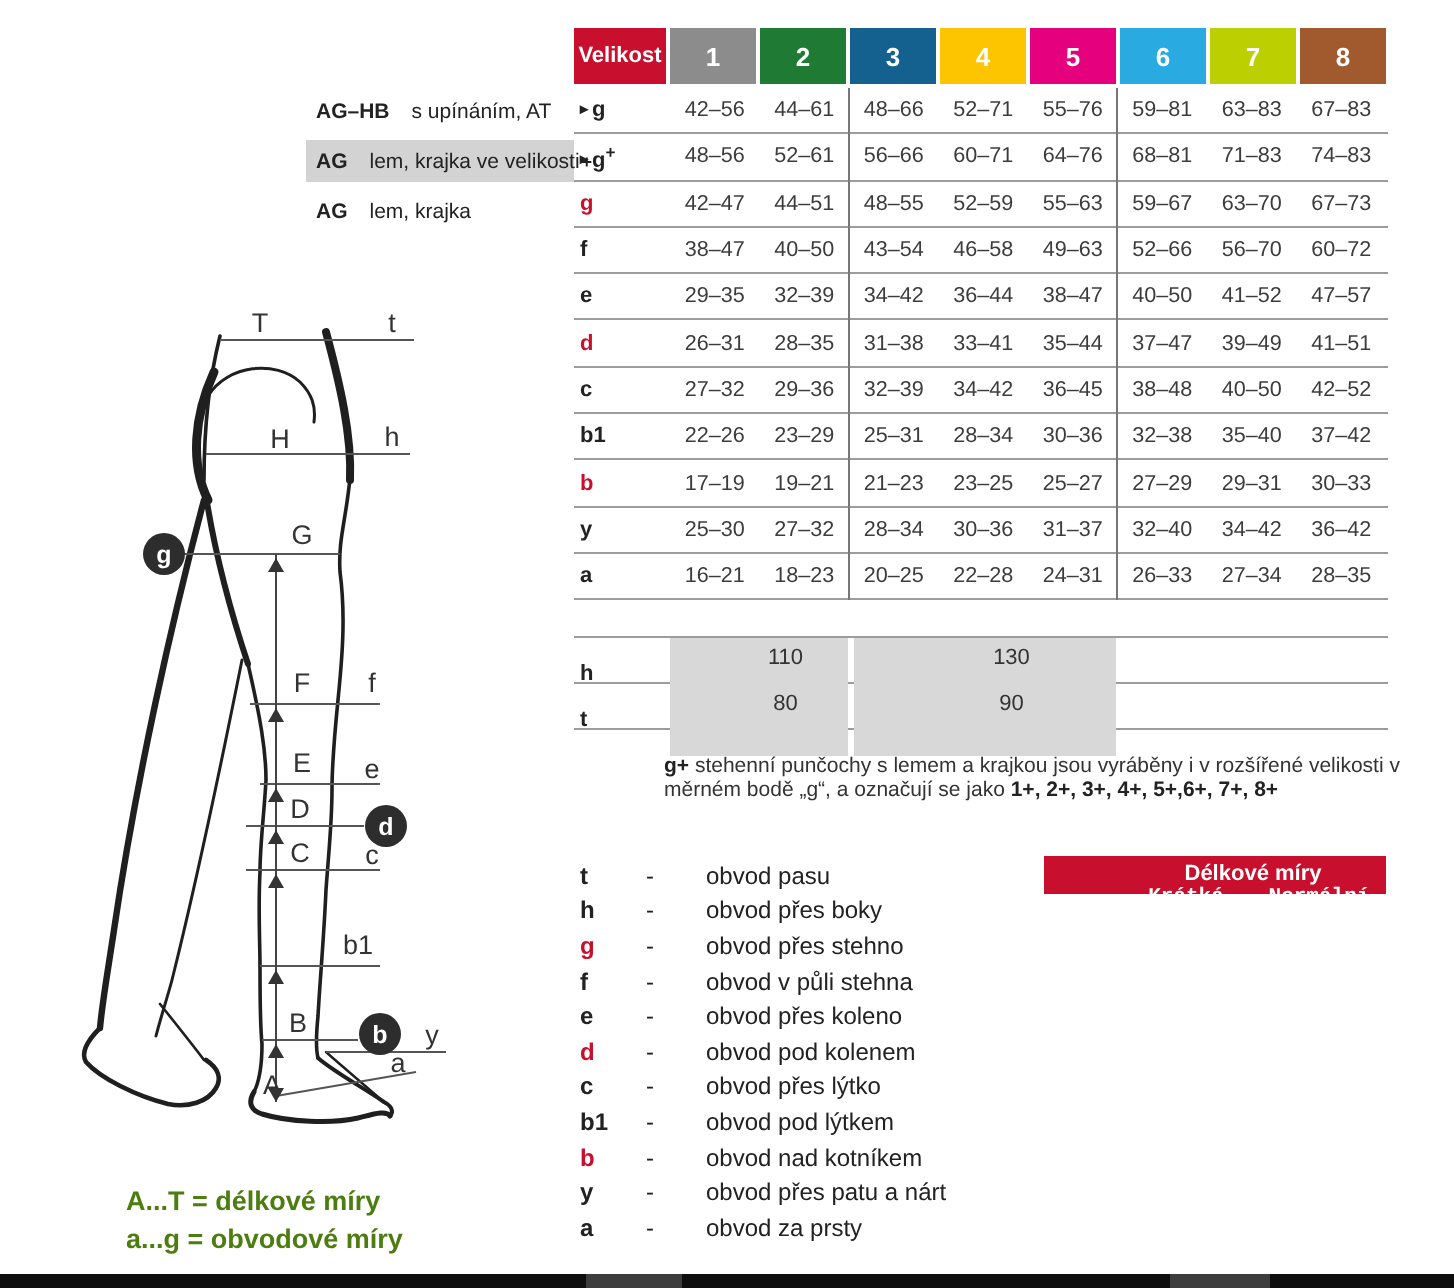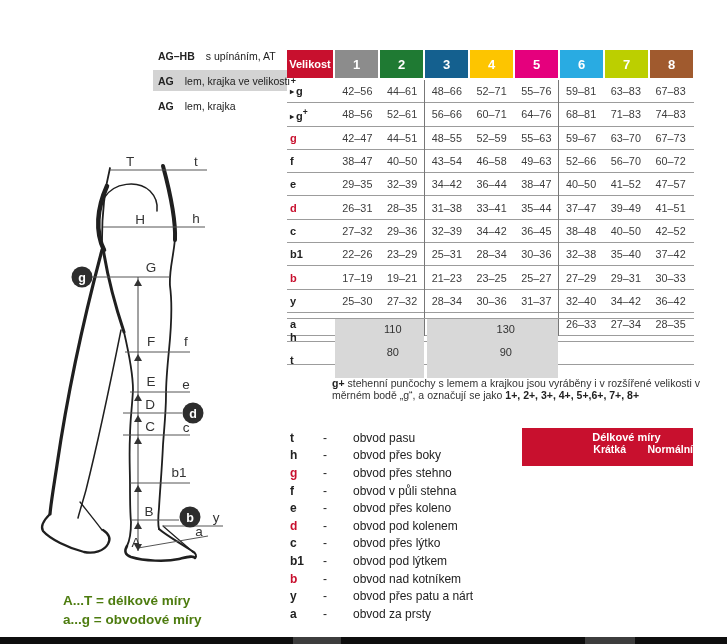--- a/index.html
+++ b/index.html
@@ -17,21 +17,21 @@
 
   
   .products{position:absolute;left:153px;top:45px;width:140px;}
   .prod{height:21px;margin-bottom:4px;display:flex;align-items:center;
         font-size:10.5px;color:#222;padding-left:5px;white-space:nowrap;}
   .prod.hl{background:var(--labelbox);width:134px;}
   .prod b{margin-right:11px;}
   .prod sup{font-weight:bold;font-size:9px;margin-left:1px;}
 
   
-  .size-table{position:absolute;left:287px;top:14px;width:407px;margin-top:36px;}
+  .size-table{position:absolute;left:287px;top:14px;width:407px;}
   .st-header{display:grid;grid-template-columns:46px repeat(8,43px);gap:2px;height:28px;}
   .st-h-cell{display:flex;align-items:center;justify-content:center;color:#fff;
              font-weight:bold;font-size:13px;}
   .st-h-velikost{background:var(--red);font-size:11px;}
   .st-body{margin-top:2px;position:relative;}
   .st-row{display:grid;grid-template-columns:48px repeat(8,44.75px);height:23.3px;
           border-bottom:1px solid var(--line);align-items:center;}
   .st-lab{padding-left:3px;font-weight:bold;font-size:11px;color:#222;white-space:nowrap;}
   .st-lab .tri{font-size:8px;margin-right:2px;position:relative;top:-1px;}
   .st-lab sup{font-size:8.5px;}
@@ -54,24 +54,24 @@
 
   
   .legend{position:absolute;left:290px;top:429px;}
   .leg-item{display:grid;grid-template-columns:33px 30px auto;height:17.6px;
             align-items:center;font-size:12px;color:#222;}
   .leg-letter{font-weight:bold;}
   .leg-letter.red{color:var(--red);}
 
   
   .len-table{position:absolute;left:522px;top:428px;width:171px;}
-  .lt-header{background:var(--red);height:38px;color:#fff;}
+  .lt-header{background:var(--red);height:19px;color:#fff;}
   .lt-title{padding-left:38px;text-align:center;font-weight:bold;font-size:11px;padding-top:3px;}
   .lt-cols{display:grid;grid-template-columns:38px 66px 67px;font-weight:bold;font-size:10.5px;}
-  .lt-cols span{text-align:right;}
+  .lt-cols span{text-align:center;font-family:Liberation Mono, monospace;}
   .lt-row{display:grid;grid-template-columns:38px 66px 67px;height:28px;align-items:center;
           border-bottom:1px solid #aaa;font-size:11px;color:#333;}
   .lt-row .lt-lab{font-weight:bold;color:#222;text-align:center;}
   .lt-row span{text-align:center;}
 
   
   .summary{position:absolute;left:63px;top:591px;font-weight:bold;font-size:13.5px;
            line-height:19px;color:#4d7c0f;}
 
   

